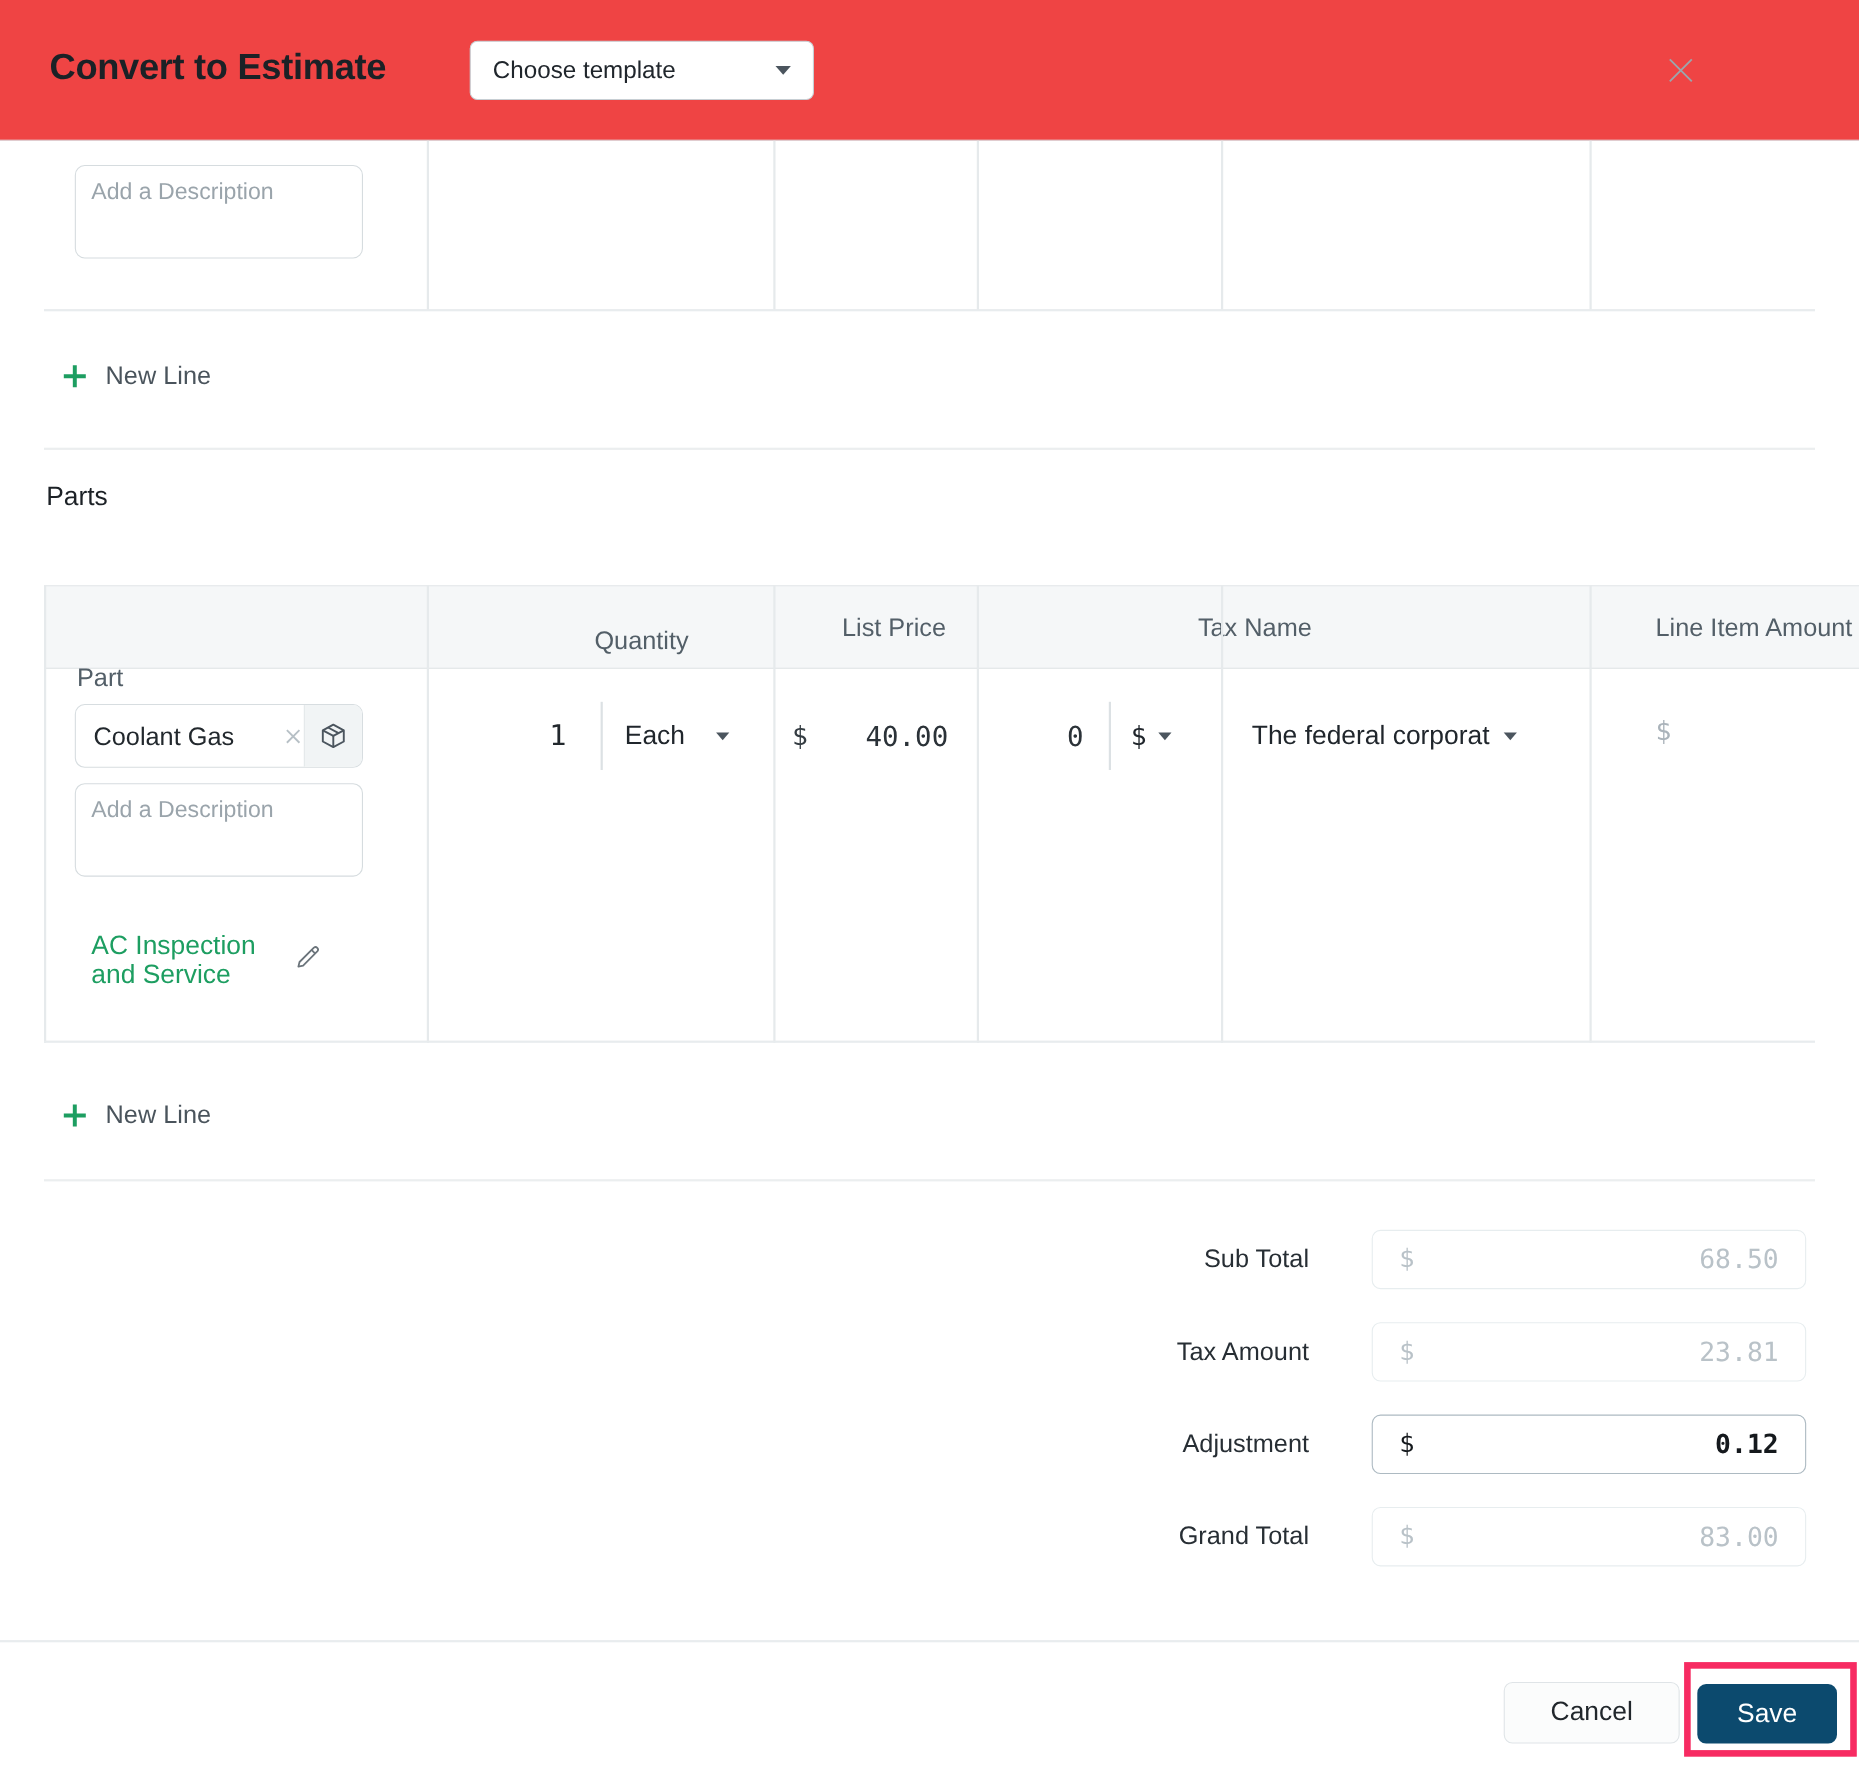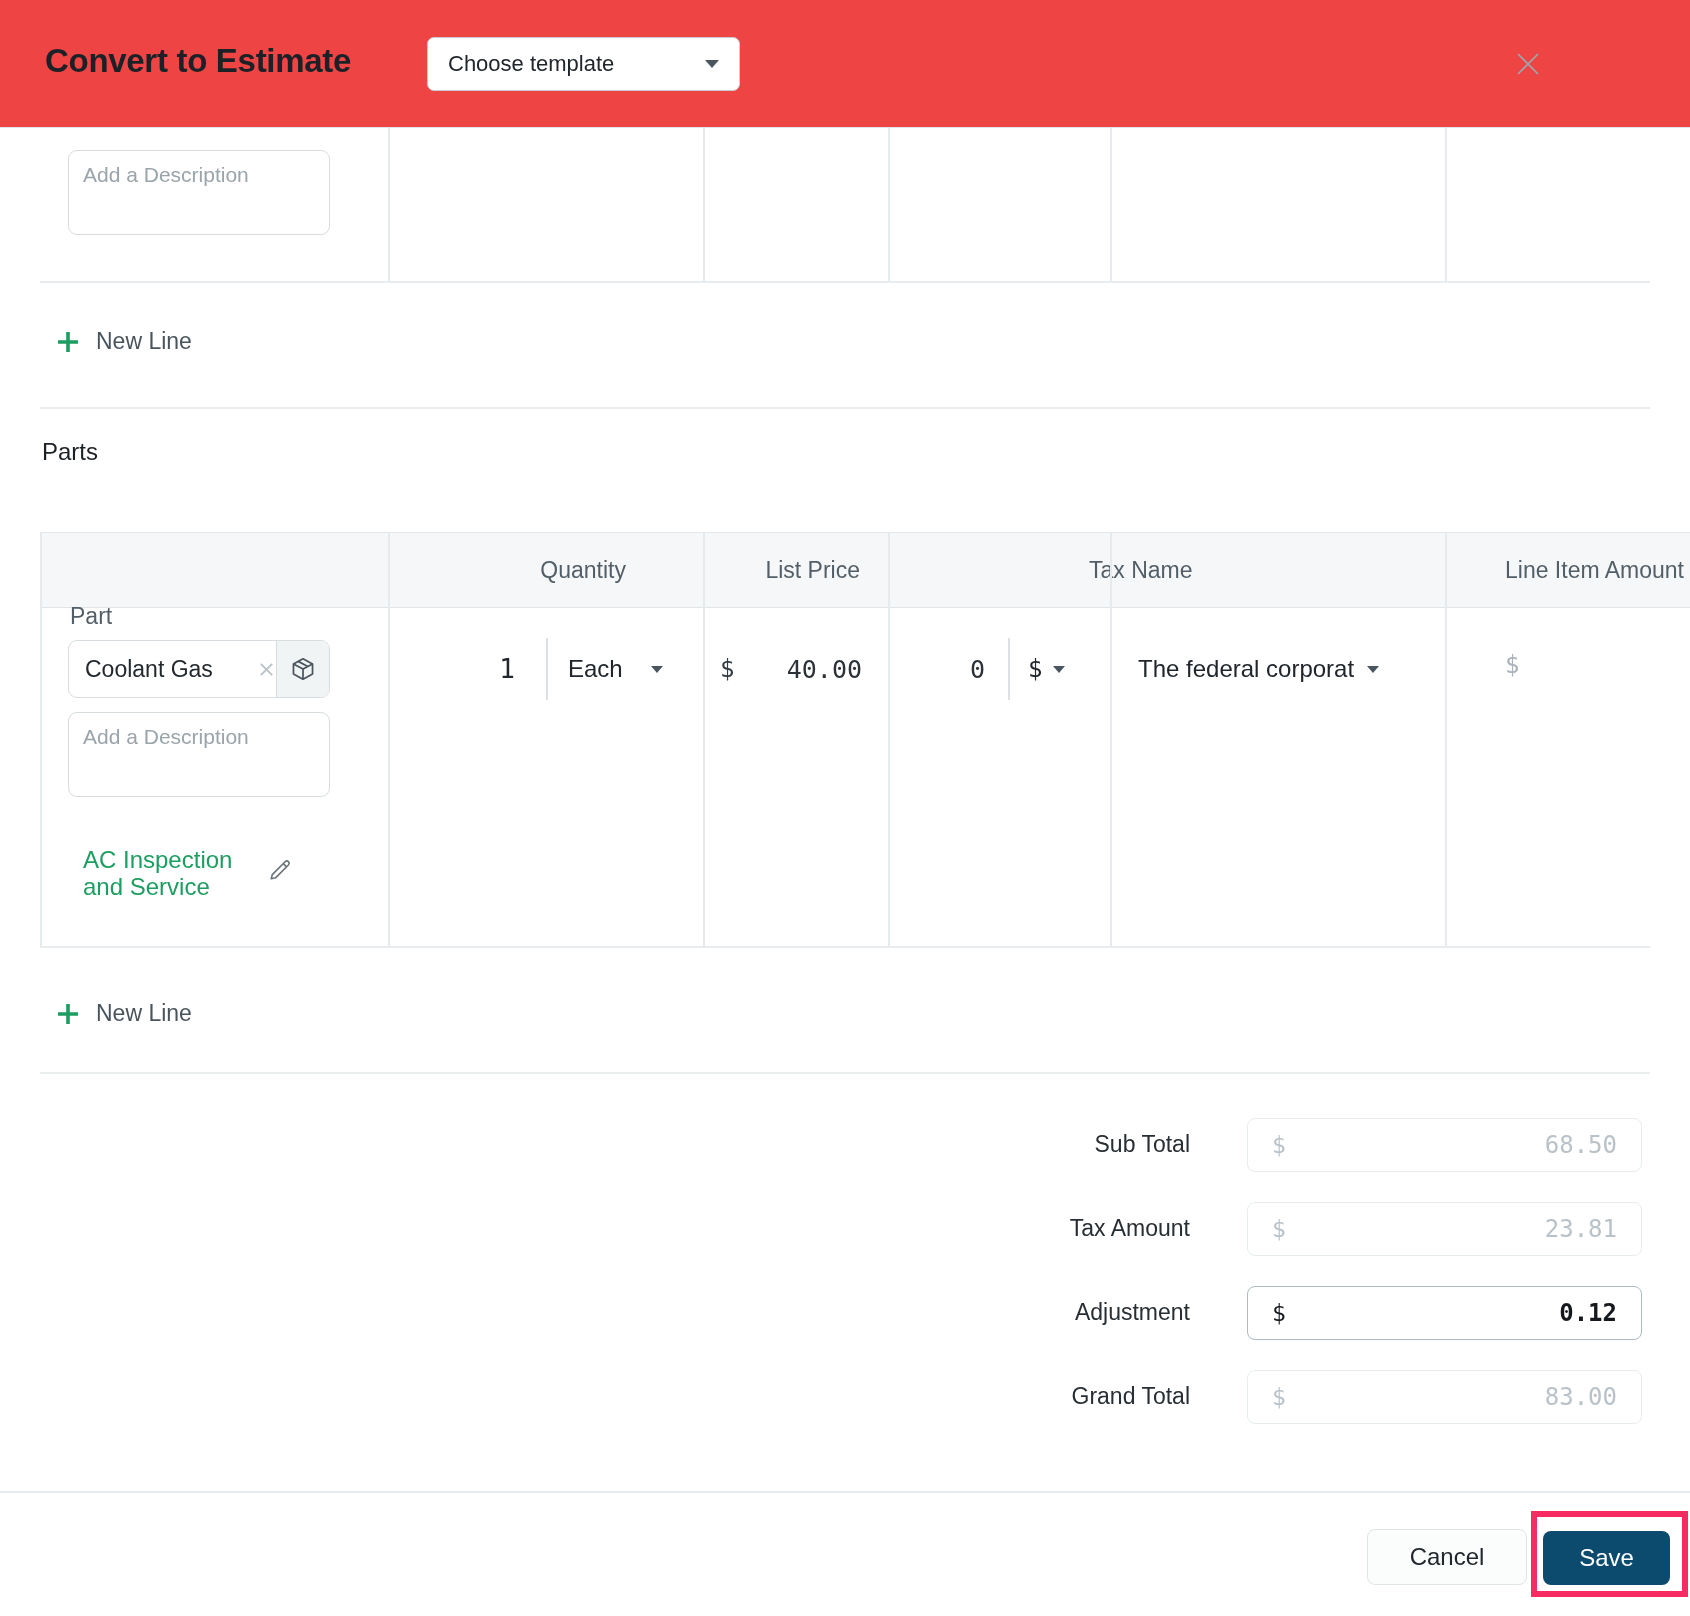--- a/index.html
+++ b/index.html
@@ -104,21 +104,21 @@
       </svg>
     <span class="txt">New Line</span>
   </div>
 
   <div class="hline" style="left:40px;top:407px;width:1610px;background:#ebeeef;"></div>
 
   <div class="parts-heading">Parts</div>
 
   <div class="thead-bg"></div>
   <div class="pcell" style="left:40px;width:348px;padding-left:30px;margin-top:46px;">Part</div>
-  <div class="pcell" style="left:388px;width:255px;justify-content:flex-end;padding-right:17px;">Quantity</div>
+  <div class="pcell" style="left:388px;width:255px;justify-content:flex-end;padding-right:17px;margin-top:12px;">Quantity</div>
   <div class="pcell" style="left:703px;width:185px;justify-content:flex-end;padding-right:28px;">List Price</div>
   <div class="pcell" style="left:1061px;width:335px;padding-left:28px;">Tax Name</div>
   <div class="pcell" style="left:1505px;width:300px;white-space:nowrap;">Line Item Amount</div>
 
   <div class="vline" style="left:40px;top:532px;height:416px;"></div>
   <div class="vline" style="left:388px;top:532px;height:416px;"></div>
   <div class="vline" style="left:703px;top:532px;height:416px;"></div>
   <div class="vline" style="left:888px;top:532px;height:416px;"></div>
   <div class="vline" style="left:1110px;top:532px;height:416px;"></div>
   <div class="vline" style="left:1445px;top:532px;height:416px;"></div>

